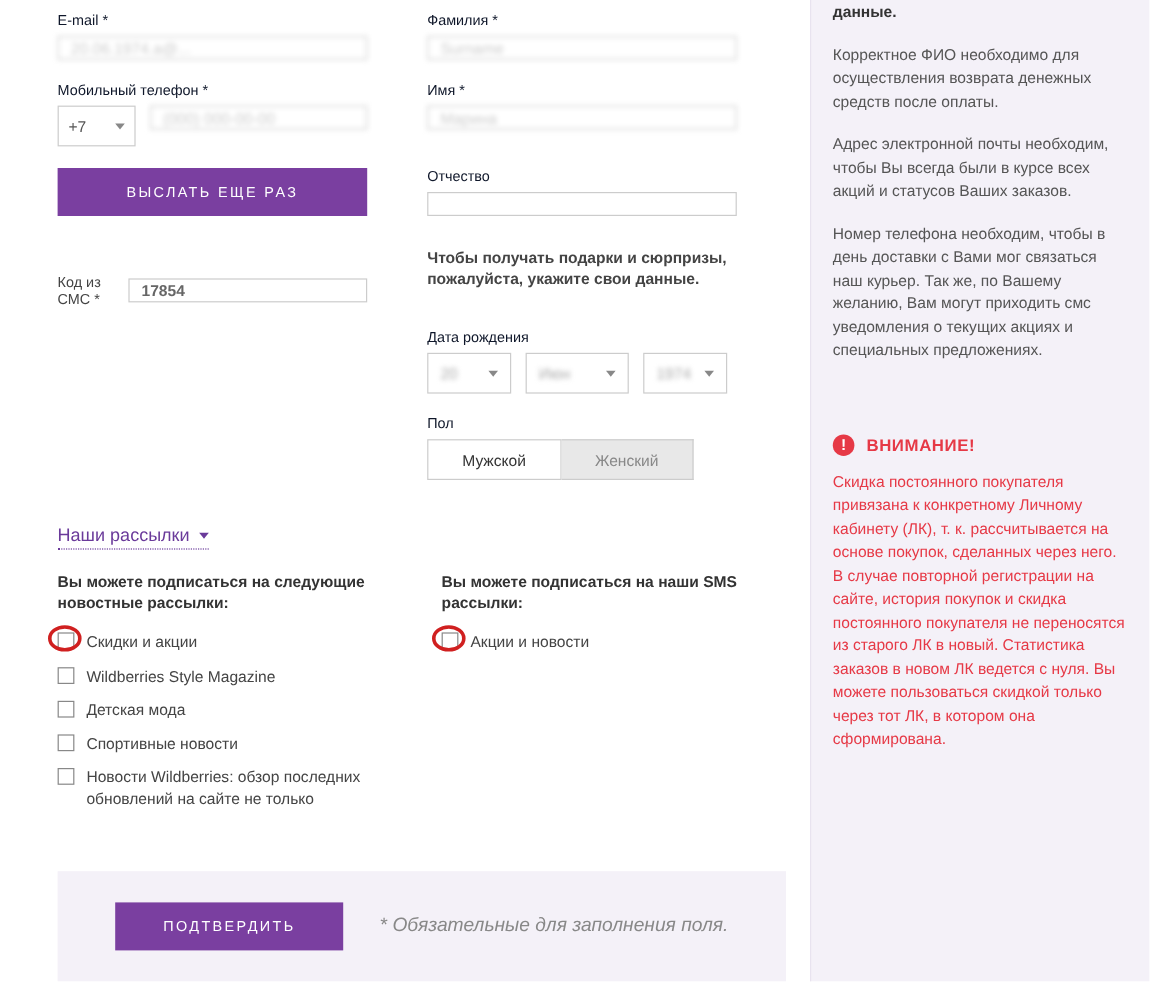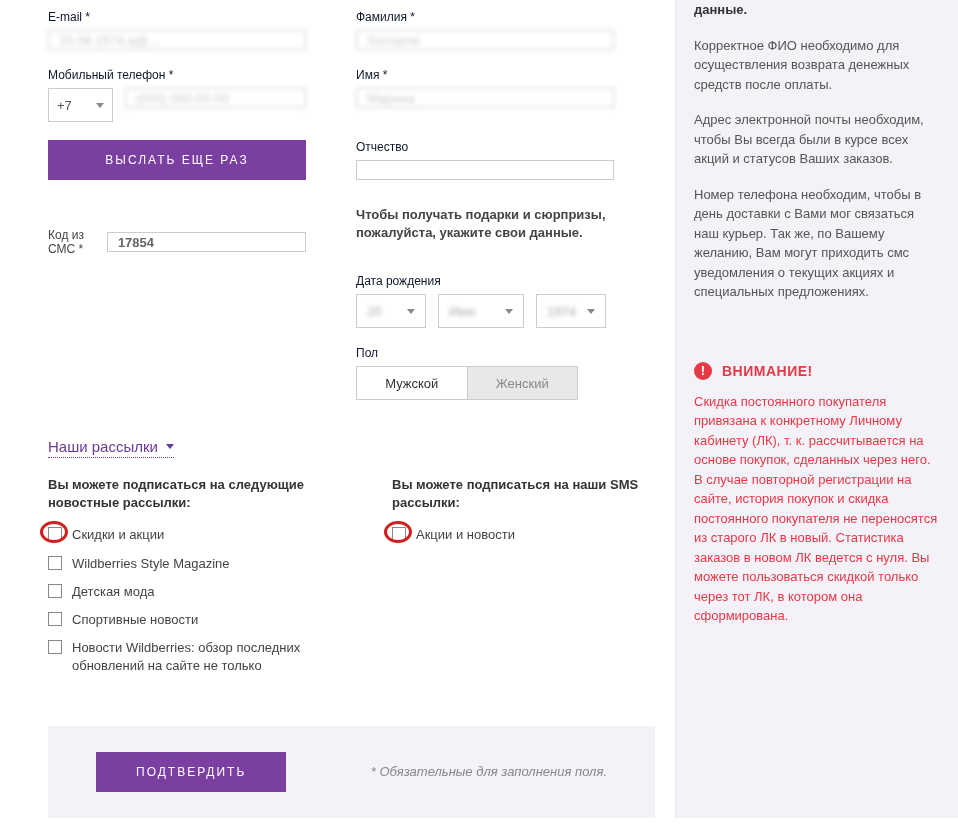--- a/index.html
+++ b/index.html
@@ -35,23 +35,23 @@
 .gender-btn.male { background: #fff; color: #333; }
 .gender-btn.female { background: #e8e8e8; color: #888; border-left: none; }
 .gender-wrap { width: 222px; }
 .section-header { color: #6a3a9a; font-size: 15px; border-bottom: 1px dotted #6a3a9a; display: inline-flex; align-items: center; gap: 8px; padding-bottom: 2px; cursor: pointer; margin-top: 20px; }
 .section-header .chev-sm { width: 0; height: 0; border-left: 4px solid transparent; border-right: 4px solid transparent; border-top: 5px solid #6a3a9a; }
 .sub-heading { font-size: 13px; font-weight: bold; color: #333; margin: 18px 0 14px 0; line-height: 1.4; }
 .chk-row { display: flex; align-items: flex-start; gap: 10px; margin-bottom: 10px; position: relative; }
 .chk { width: 14px; height: 14px; border: 1px solid #888; background: #fff; flex-shrink: 0; cursor: pointer; margin-top: 1px; }
 .chk-label { font-size: 13px; color: #444; line-height: 1.4; }
 .circle-hl { position: absolute; width: 28px; height: 22px; border: 3px solid #d02020; border-radius: 50%; left: -8px; top: -5px; pointer-events: none; }
-.two-col { display: flex; gap: 54px; }
+.two-col { display: flex; gap: 30px; }
 .footer { background: #f4f1f8; padding: 26px 48px; display: flex; align-items: center; justify-content: space-between; margin-top: 40px; }
-.footer-hint { font-size: 13px; font-style: italic; color: #888; text-align: right; line-height: 1.5; }
+.footer-hint { font-size: 16px; font-style: italic; color: #888; text-align: right; line-height: 1.5; }
 .sidebar p { font-size: 13px; color: #555; line-height: 1.5; margin-bottom: 16px; }
 .sidebar .bold-top { font-weight: bold; color: #333; }
 .warn-header { display: flex; align-items: center; gap: 10px; margin: 60px 0 12px 0; }
 .warn-icon { width: 18px; height: 18px; border-radius: 50%; background: #e63946; color: #fff; font-weight: bold; display: flex; align-items: center; justify-content: center; font-size: 13px; }
 .warn-title { color: #e63946; font-weight: bold; font-size: 14px; letter-spacing: 0.5px; }
 .warn-text { color: #e63946; font-size: 13px; line-height: 1.5; }
 .two-col-left { width: 290px; }
 .two-col-right { width: 258px; }
 </style>
 </head>

